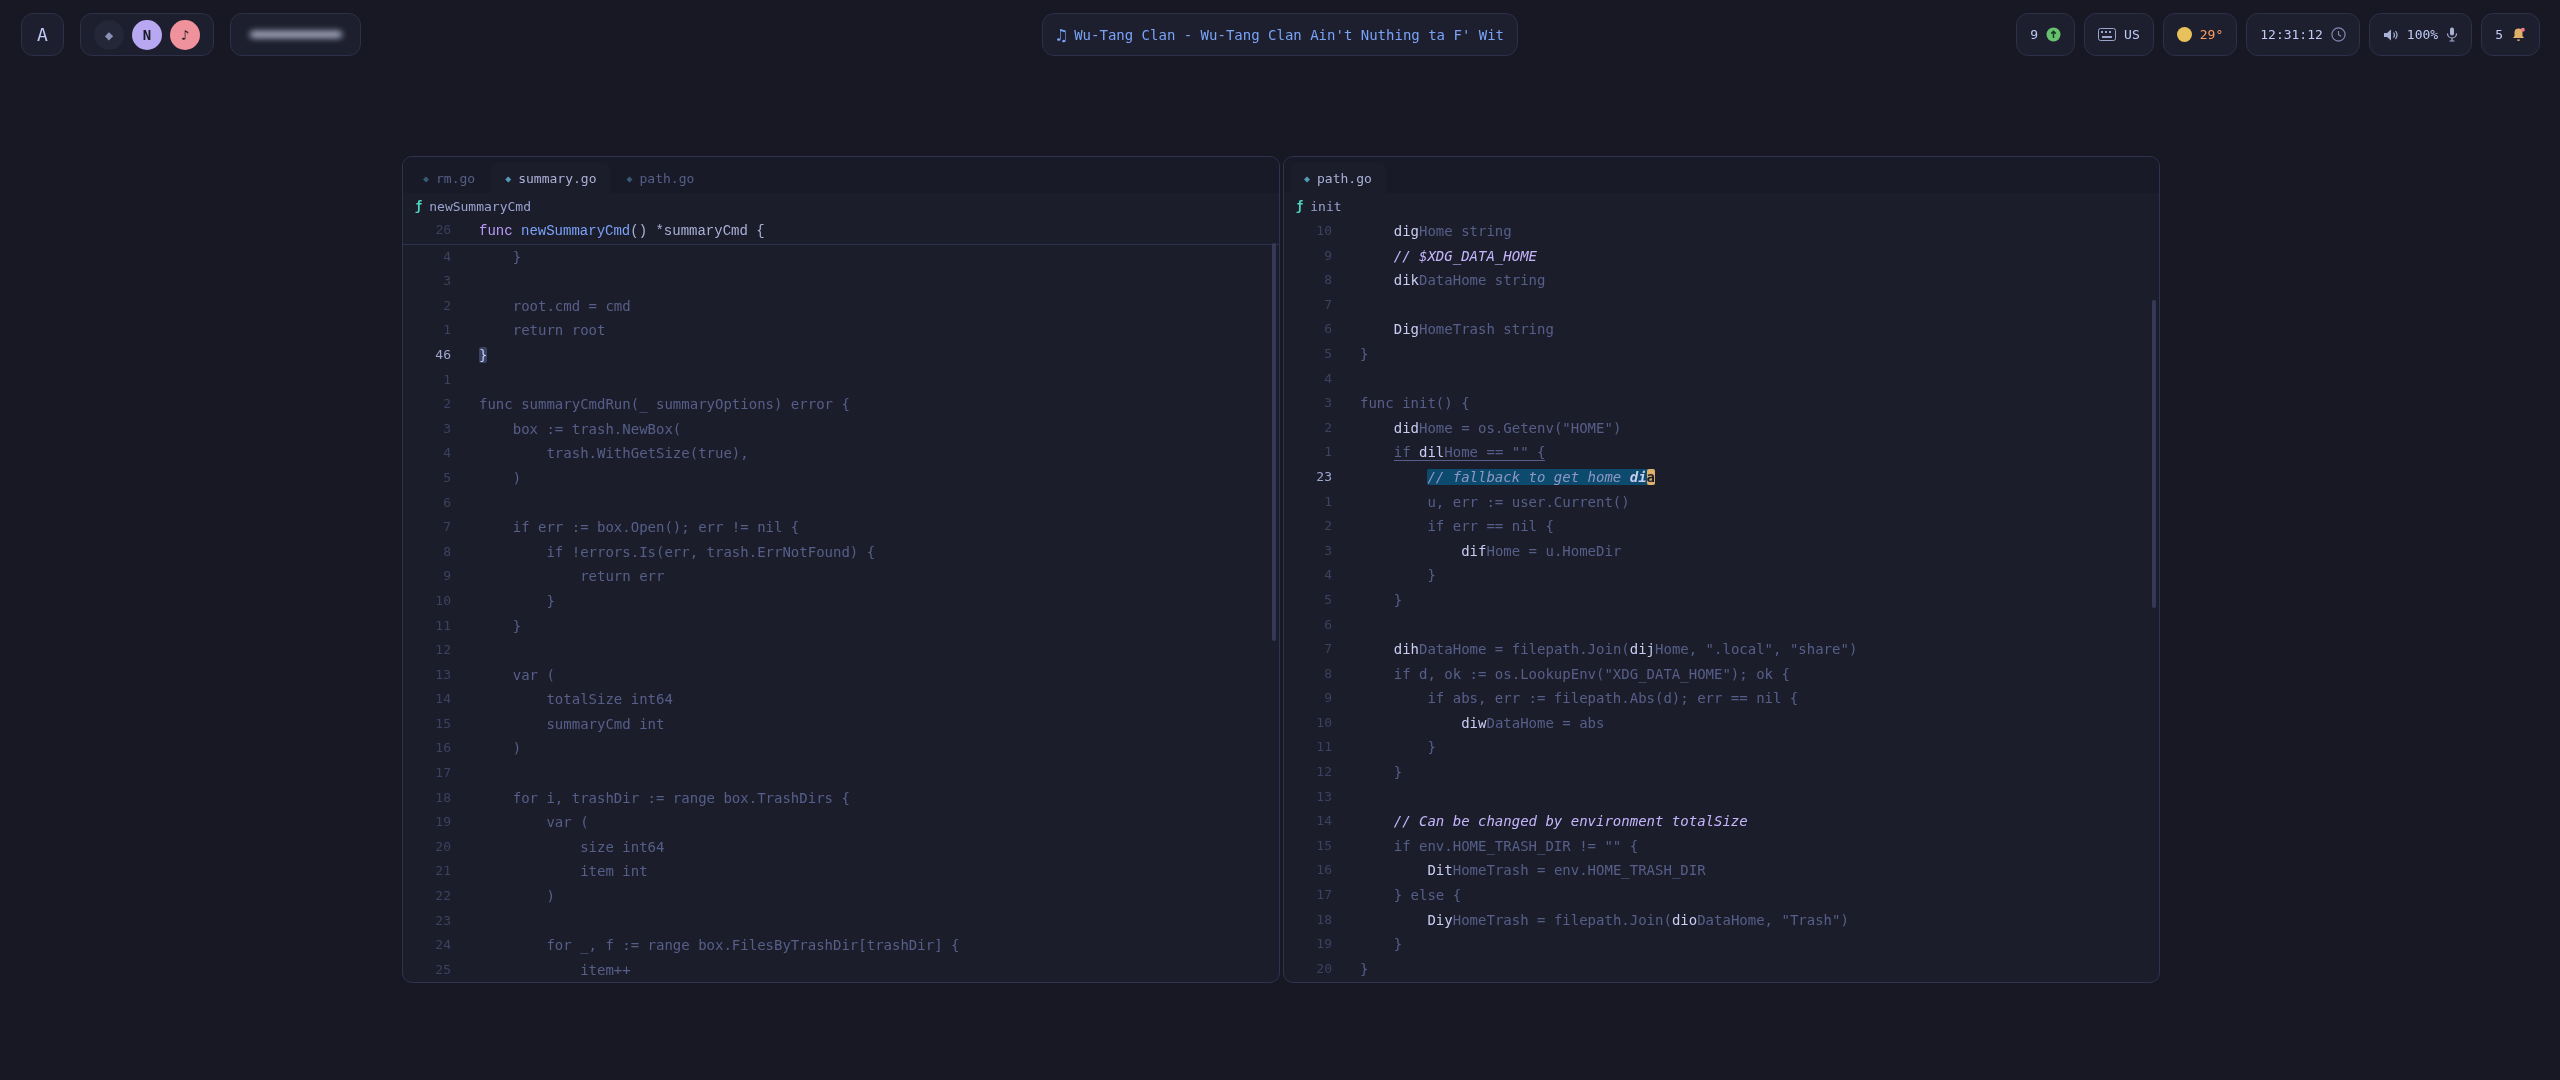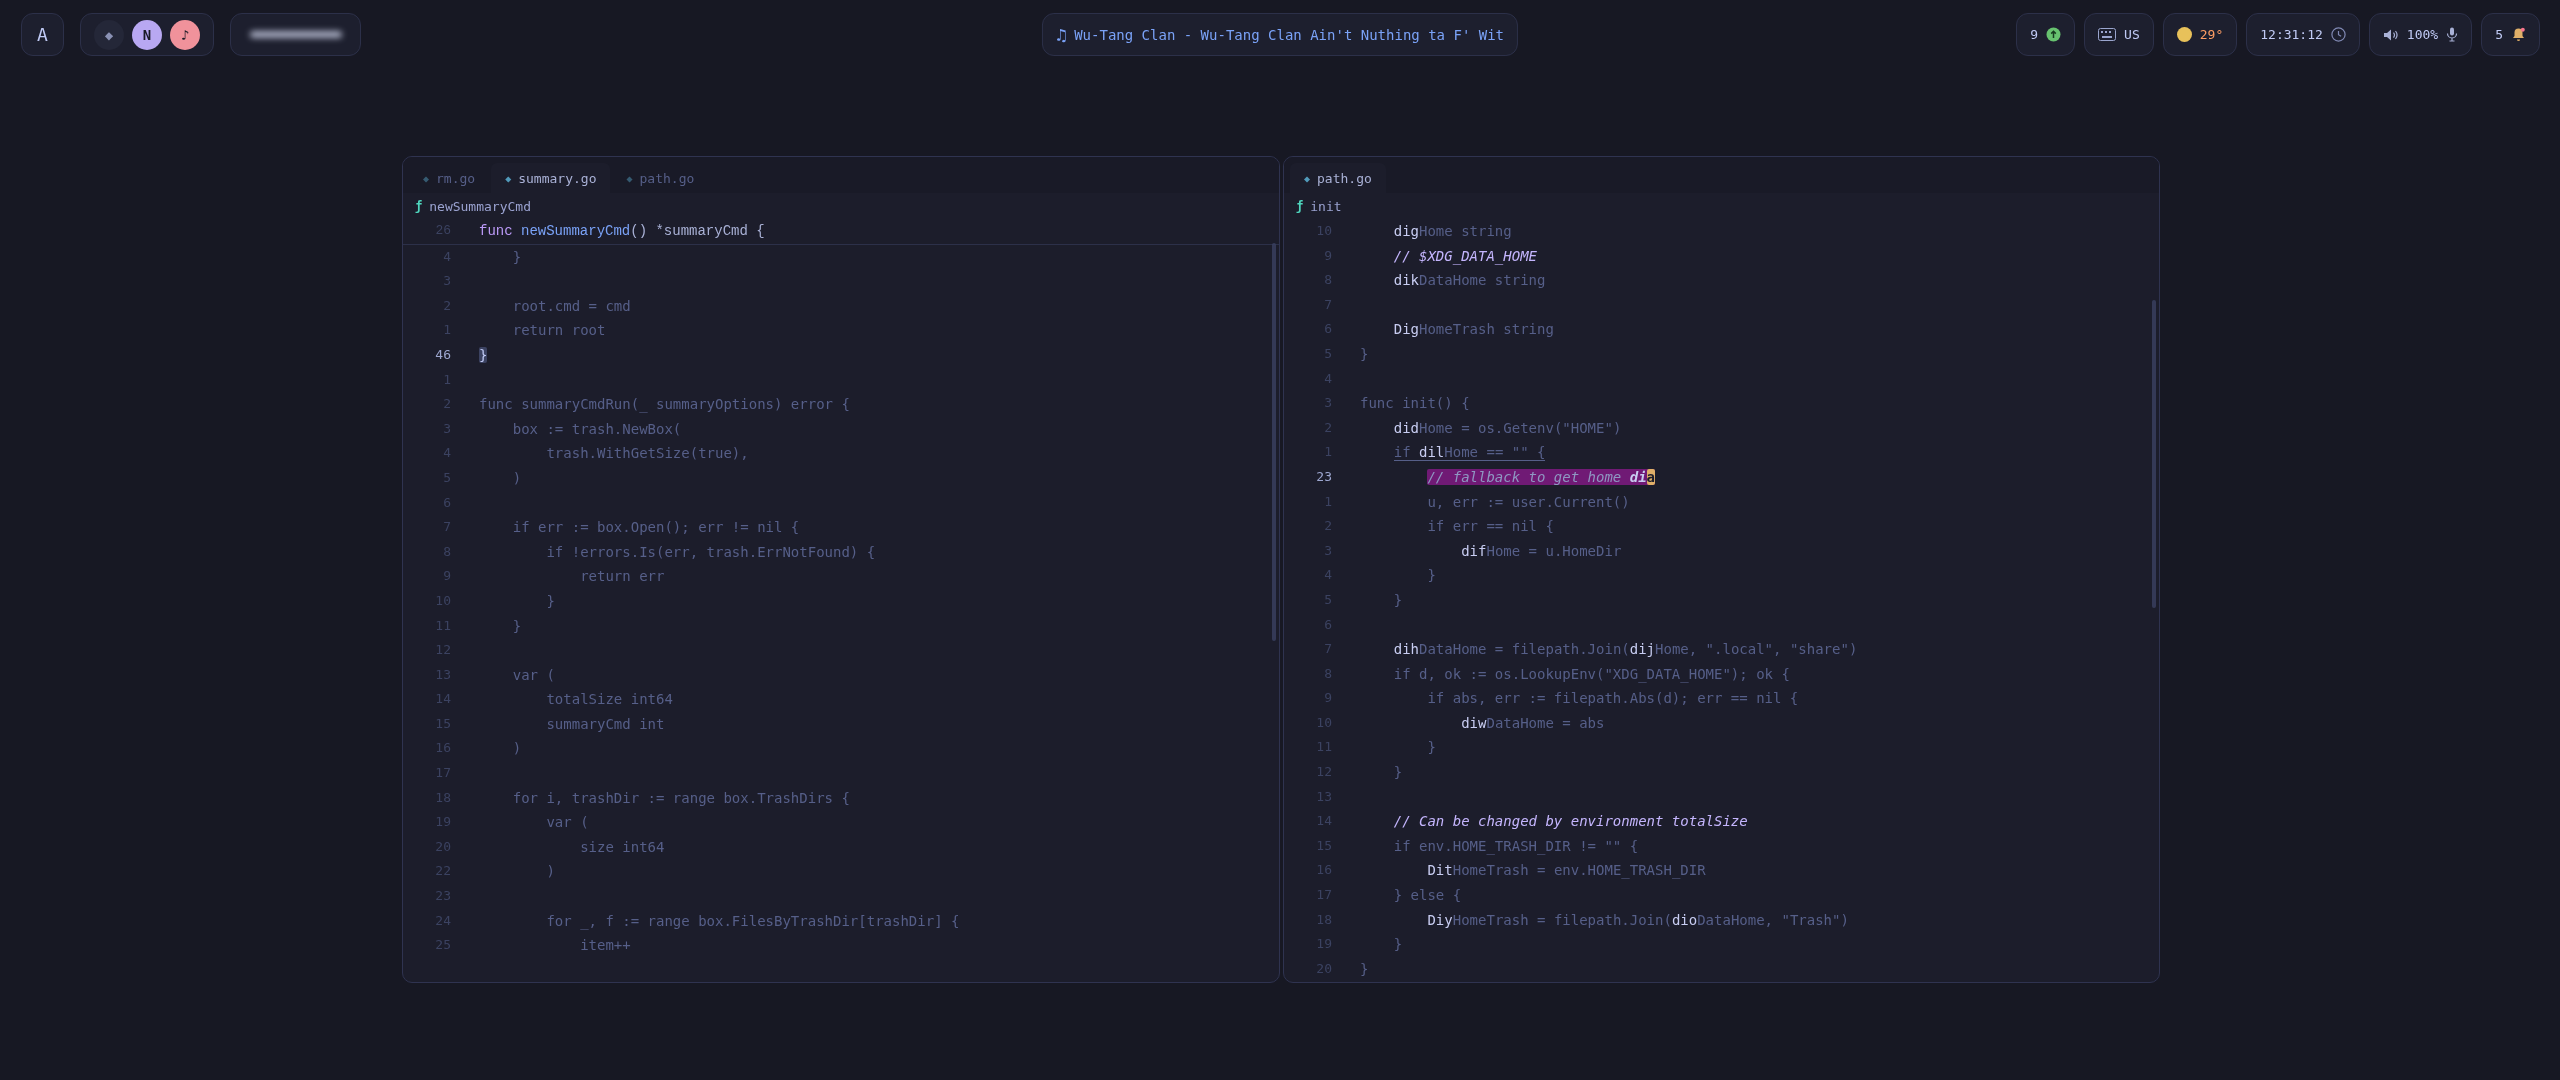--- a/index.html
+++ b/index.html
@@ -46,21 +46,21 @@
   .tk-c{color:#c4b5fd;font-style:italic;}
   .tk-l{color:#c8cdf2;font-weight:400;}
   .tk-kw{color:#bb9af7;}
   .tk-fn{color:#7aa2f7;}
   .tk-n{color:#a9b1d6;}
   .tk-m{background:#3b4261;color:#c0caf5;border-radius:2px;}
   .tk-hc{color:#8f97c2;font-style:italic;}
   .tk-hl2{color:#c8cdf2;font-weight:700;font-style:italic;}
   .tk-cur{background:#e0af68;color:#1b1d2b;font-weight:700;border-radius:2px;}
   .uline{border-bottom:1px solid #565f89;}
-  .hlwrap{background:#701a75;border-radius:2px;}
+  .hlwrap{background:#0c4a6e;border-radius:2px;}
 
   .thumb{position:absolute;width:4px;border-radius:2px;background:#3b4161;right:3px;opacity:.8;}
   #thumb-left{top:86px;height:398px;}
   #thumb-right{top:143px;height:308px;}
 </style>
 </head>
 <body>
 
 <div id="screen">
 
@@ -176,20 +176,21 @@
         <div class="row"><span class="gut">11</span><span class="txt"><span class="tk-d">    }</span></span></div>
         <div class="row"><span class="gut">12</span><span class="txt"></span></div>
         <div class="row"><span class="gut">13</span><span class="txt"><span class="tk-d">    var (</span></span></div>
         <div class="row"><span class="gut">14</span><span class="txt"><span class="tk-d">        totalSize int64</span></span></div>
         <div class="row"><span class="gut">15</span><span class="txt"><span class="tk-d">        summaryCmd int</span></span></div>
         <div class="row"><span class="gut">16</span><span class="txt"><span class="tk-d">    )</span></span></div>
         <div class="row"><span class="gut">17</span><span class="txt"></span></div>
         <div class="row"><span class="gut">18</span><span class="txt"><span class="tk-d">    for i, trashDir := range box.TrashDirs {</span></span></div>
         <div class="row"><span class="gut">19</span><span class="txt"><span class="tk-d">        var (</span></span></div>
         <div class="row"><span class="gut">20</span><span class="txt"><span class="tk-d">            size int64</span></span></div>
+        <div class="row"><span class="gut">21</span><span class="txt"><span class="tk-d">            item int</span></span></div>
         <div class="row"><span class="gut">22</span><span class="txt"><span class="tk-d">        )</span></span></div>
         <div class="row"><span class="gut">23</span><span class="txt"></span></div>
         <div class="row"><span class="gut">24</span><span class="txt"><span class="tk-d">        for _, f := range box.FilesByTrashDir[trashDir] {</span></span></div>
         <div class="row"><span class="gut">25</span><span class="txt"><span class="tk-d">            item++</span></span></div>
       </div>
     <div class="thumb" id="thumb-left"></div>
   </div>
 
   <div class="pane" id="pane-right">
     <div class="tabline" id="tabs-right">

